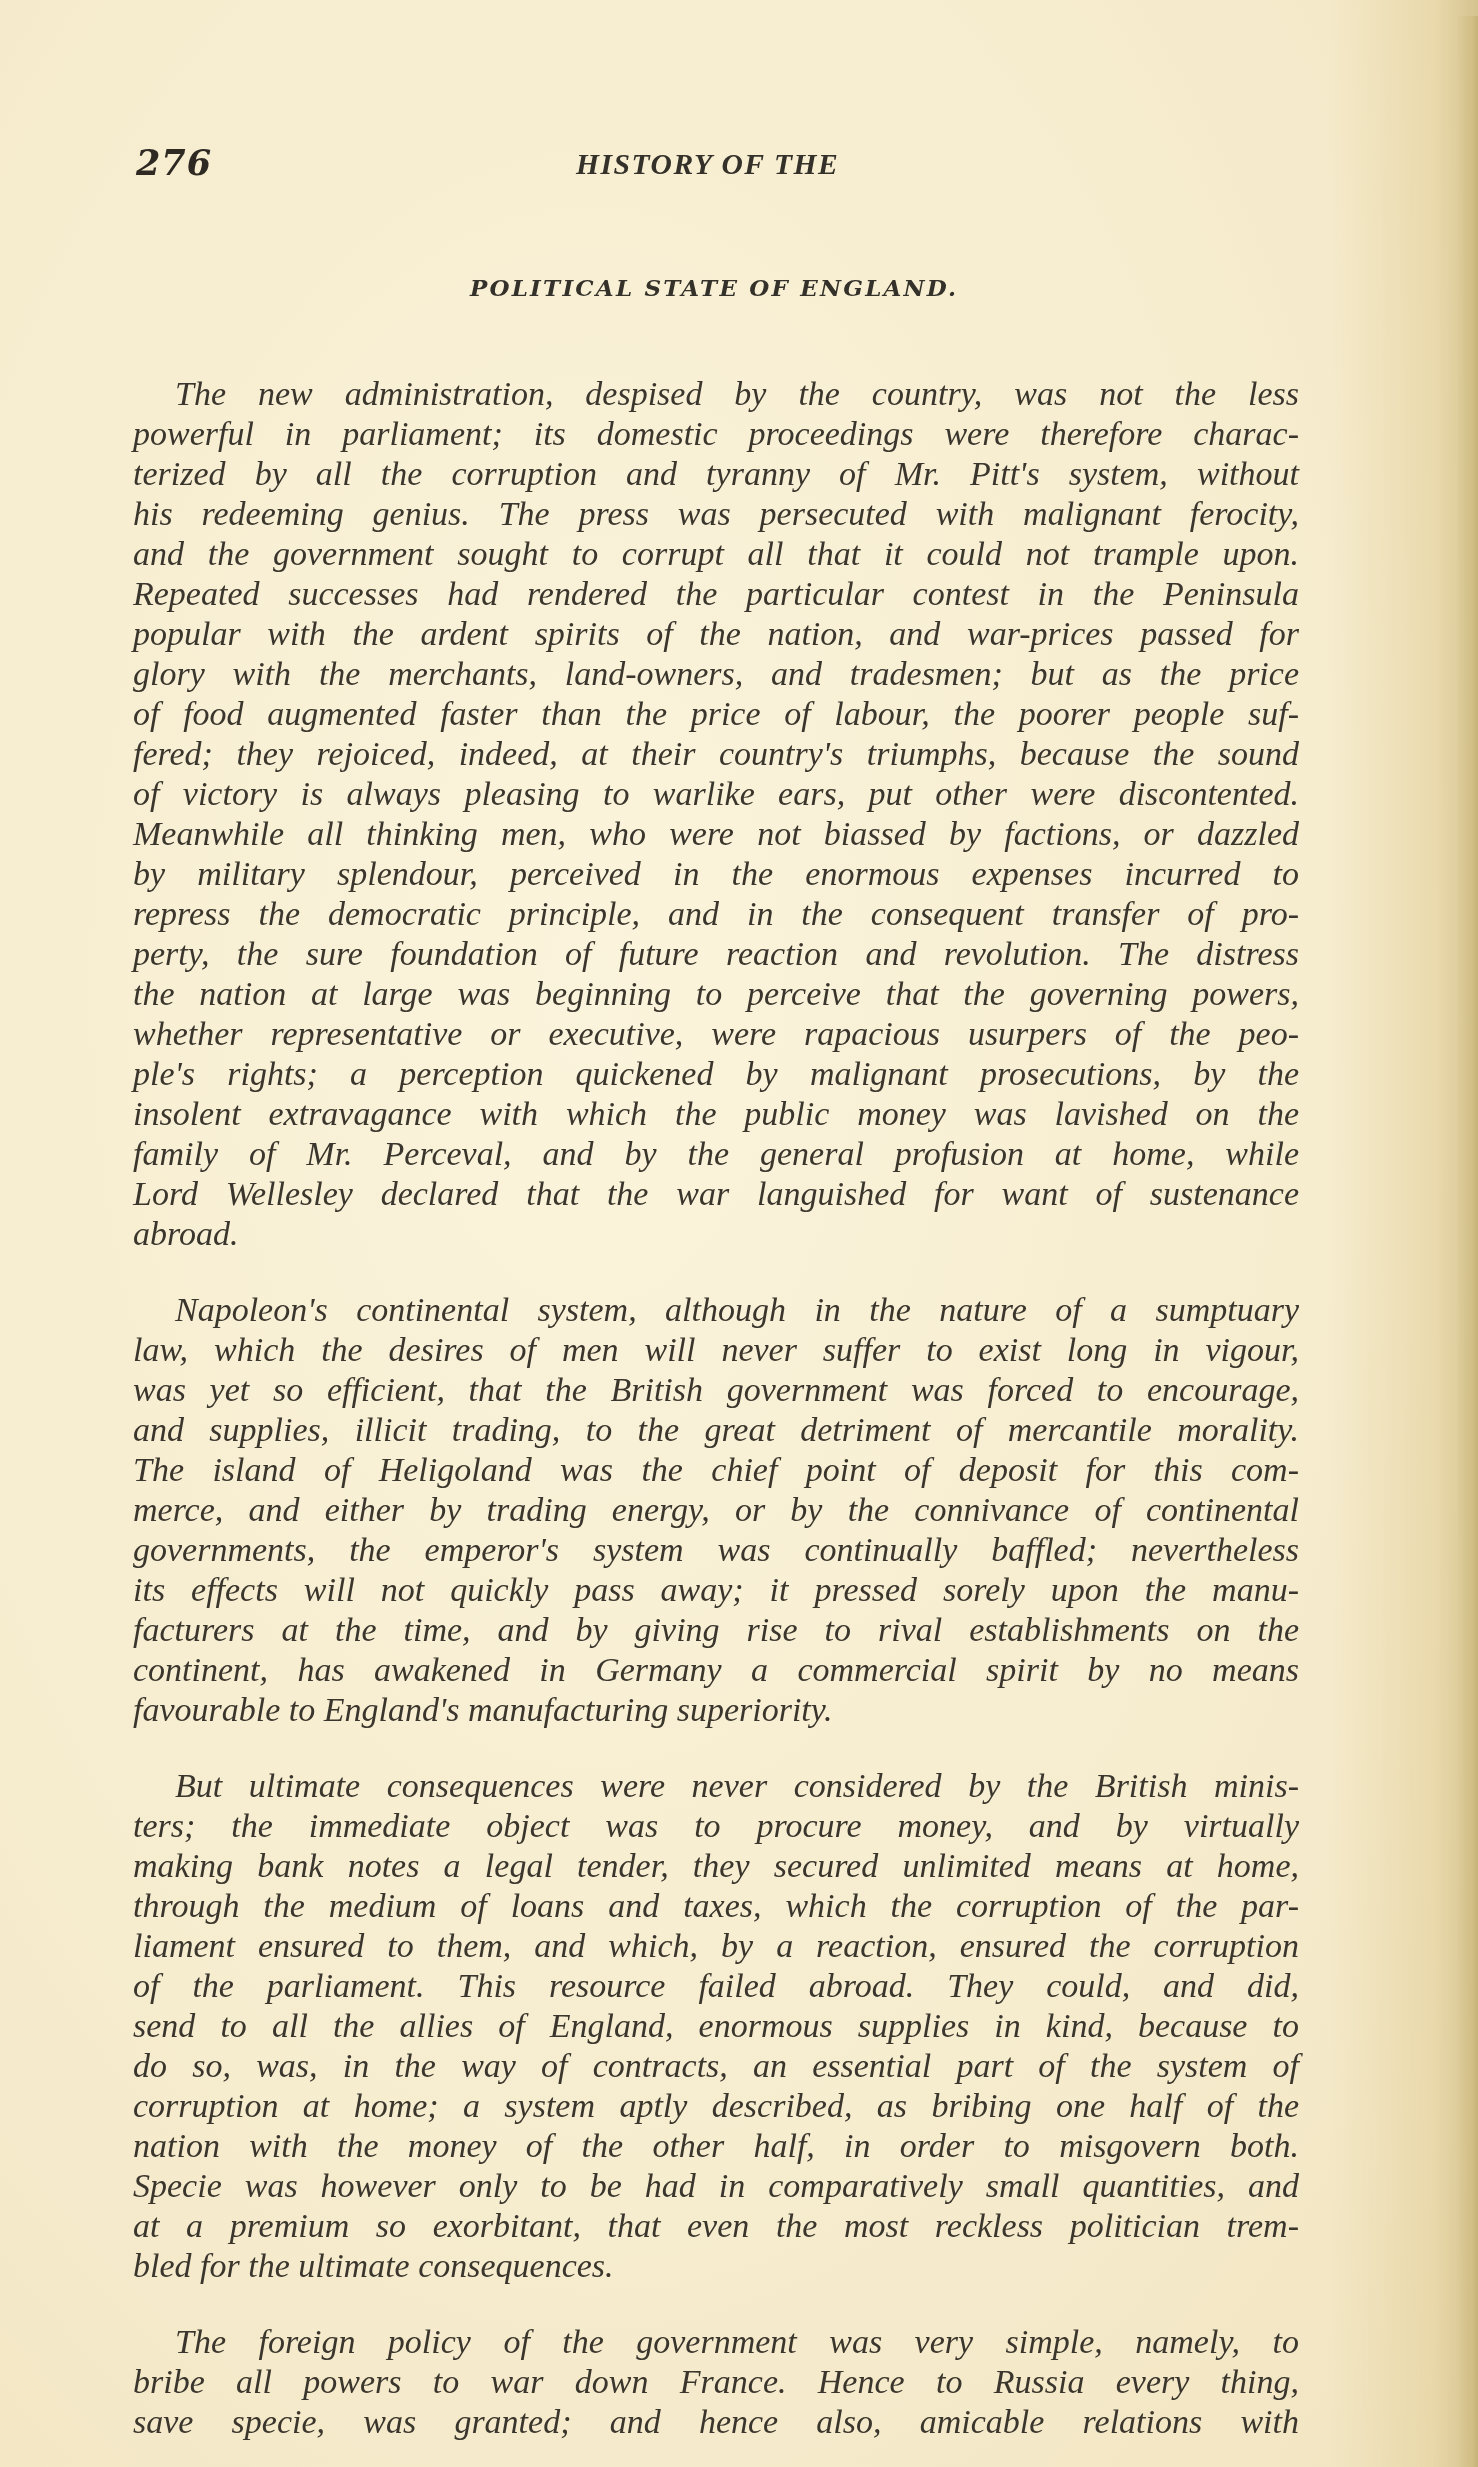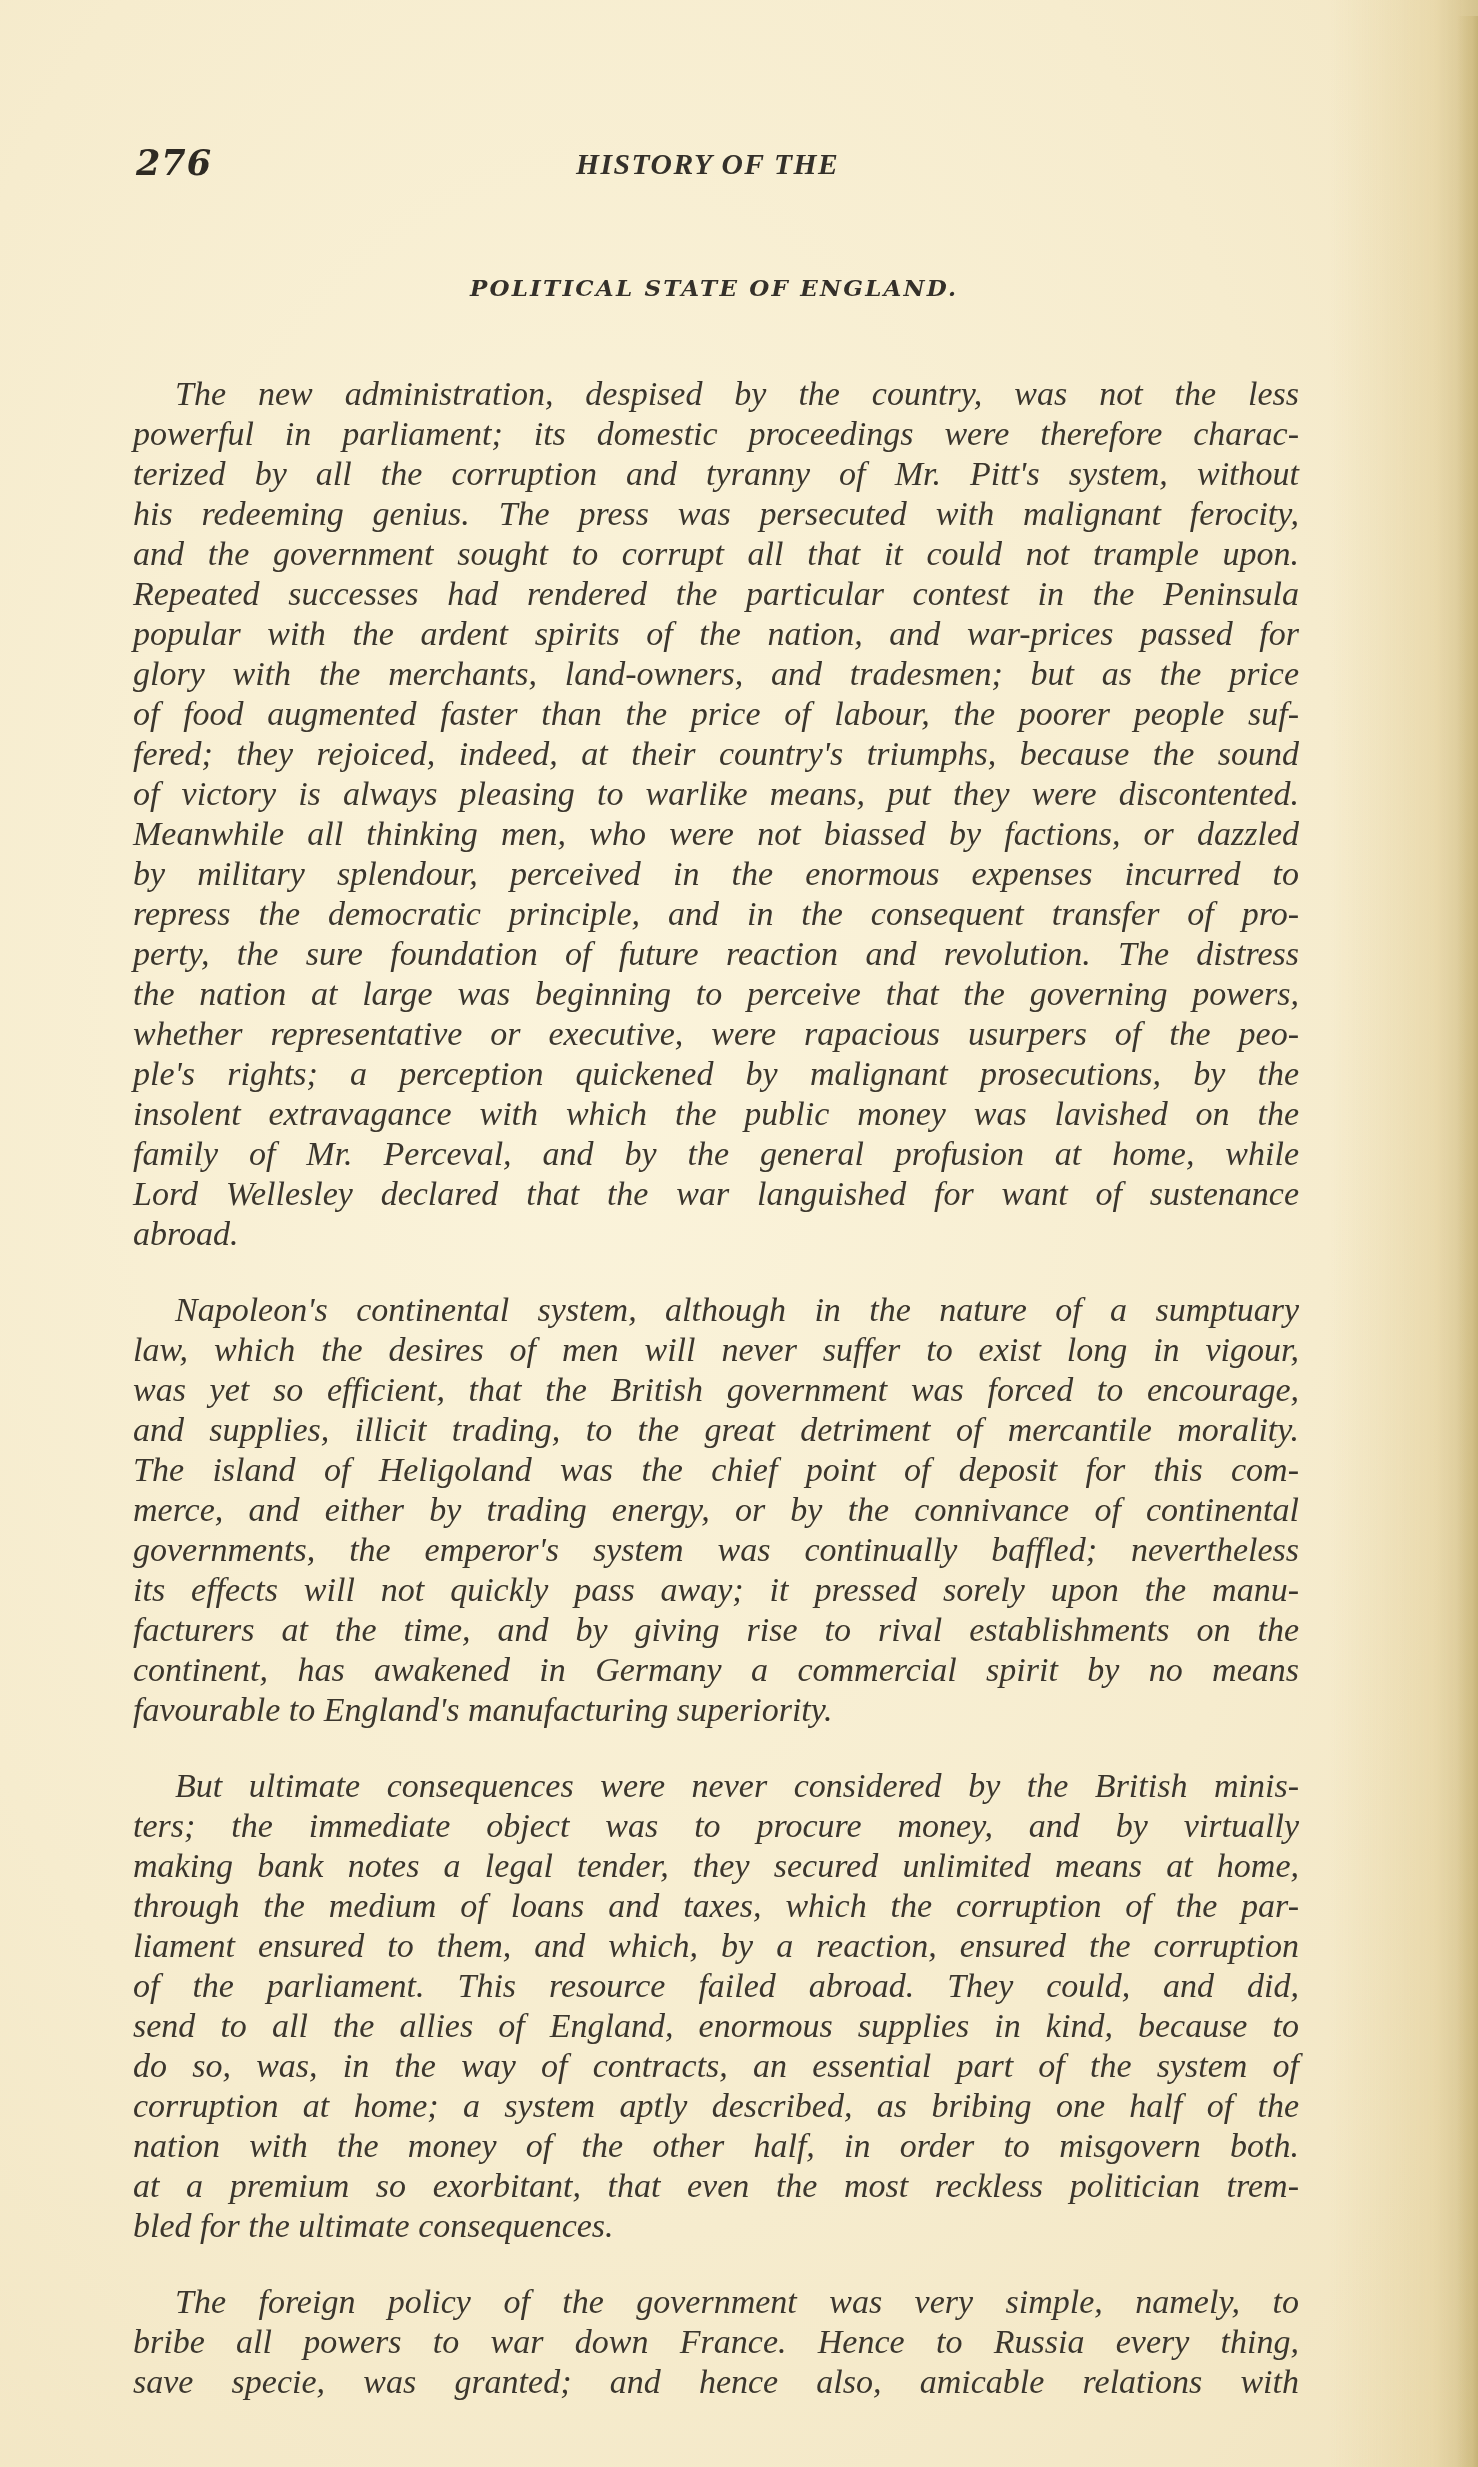--- a/index.html
+++ b/index.html
@@ -72,21 +72,21 @@
       <span class="line indent">The new administration, despised by the country, was not the less</span>
       <span class="line">powerful in parliament; its domestic proceedings were therefore charac-</span>
       <span class="line">terized by all the corruption and tyranny of Mr. Pitt's system, without</span>
       <span class="line">his redeeming genius. The press was persecuted with malignant ferocity,</span>
       <span class="line">and the government sought to corrupt all that it could not trample upon.</span>
       <span class="line">Repeated successes had rendered the particular contest in the Peninsula</span>
       <span class="line">popular with the ardent spirits of the nation, and war-prices passed for</span>
       <span class="line">glory with the merchants, land-owners, and tradesmen; but as the price</span>
       <span class="line">of food augmented faster than the price of labour, the poorer people suf-</span>
       <span class="line">fered; they rejoiced, indeed, at their country's triumphs, because the sound</span>
-      <span class="line">of victory is always pleasing to warlike means, put they were discontented.</span>
+      <span class="line">of victory is always pleasing to warlike ears, put other were discontented.</span>
       <span class="line">Meanwhile all thinking men, who were not biassed by factions, or dazzled</span>
       <span class="line">by military splendour, perceived in the enormous expenses incurred to</span>
       <span class="line">repress the democratic principle, and in the consequent transfer of pro-</span>
       <span class="line">perty, the sure foundation of future reaction and revolution. The distress</span>
       <span class="line">the nation at large was beginning to perceive that the governing powers,</span>
       <span class="line">whether representative or executive, were rapacious usurpers of the peo-</span>
       <span class="line">ple's rights; a perception quickened by malignant prosecutions, by the</span>
       <span class="line">insolent extravagance with which the public money was lavished on the</span>
       <span class="line">family of Mr. Perceval, and by the general profusion at home, while</span>
       <span class="line">Lord Wellesley declared that the war languished for want of sustenance</span>
@@ -111,20 +111,21 @@
       <span class="line indent">But ultimate consequences were never considered by the British minis-</span>
       <span class="line">ters; the immediate object was to procure money, and by virtually</span>
       <span class="line">making bank notes a legal tender, they secured unlimited means at home,</span>
       <span class="line">through the medium of loans and taxes, which the corruption of the par-</span>
       <span class="line">liament ensured to them, and which, by a reaction, ensured the corruption</span>
       <span class="line">of the parliament. This resource failed abroad. They could, and did,</span>
       <span class="line">send to all the allies of England, enormous supplies in kind, because to</span>
       <span class="line">do so, was, in the way of contracts, an essential part of the system of</span>
       <span class="line">corruption at home; a system aptly described, as bribing one half of the</span>
       <span class="line">nation with the money of the other half, in order to misgovern both.</span>
+      <span class="line">Specie was however only to be had in comparatively small quantities, and</span>
       <span class="line">at a premium so exorbitant, that even the most reckless politician trem-</span>
       <span class="line last">bled for the ultimate consequences.</span>
     </div>
 
     <div>
       <span class="line indent">The foreign policy of the government was very simple, namely, to</span>
       <span class="line">bribe all powers to war down France. Hence to Russia every thing,</span>
       <span class="line">save specie, was granted; and hence also, amicable relations with</span>
     </div>
   </div>

